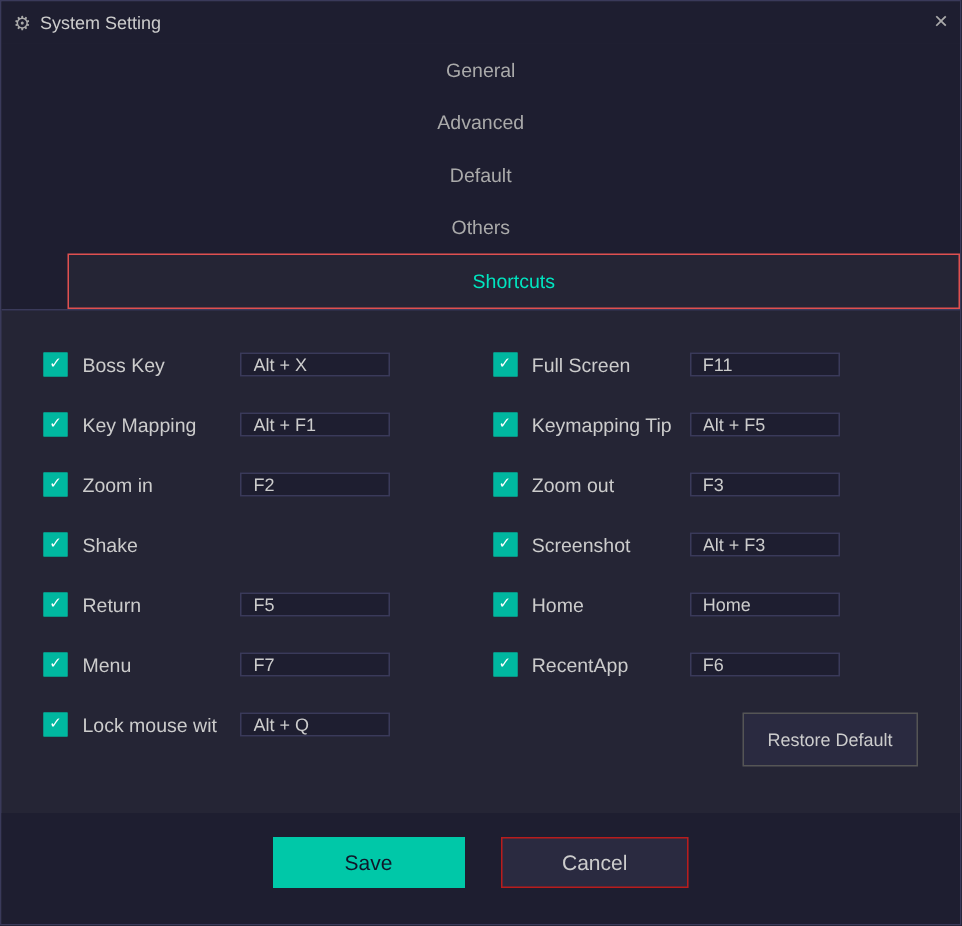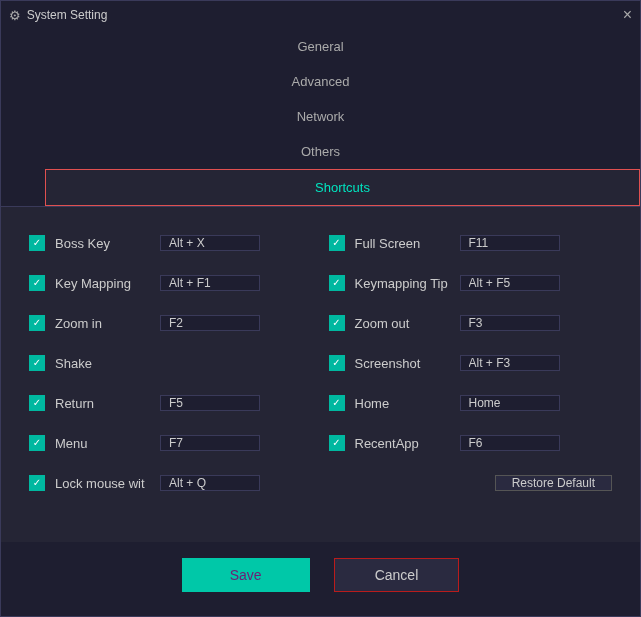--- a/index.html
+++ b/index.html
@@ -120,36 +120,36 @@
     }
     .restore-row {
       display: flex;
       justify-content: flex-end;
       padding: 12px 8px;
     }
     .restore-btn {
       background: #2a2a40;
       border: 1px solid #555;
       color: #ccc;
-      padding: 0 16px;
+      padding: 10px 16px;
       cursor: pointer;
       font-size: 12px;
     }
     .footer {
       display: flex;
       justify-content: center;
       gap: 24px;
       padding: 16px 0 24px 0;
       background: #1e1e30;
       flex-shrink: 0;
     }
     .btn-save {
       background: #00c8a8;
       border: none;
-      color: #701a75;
+      color: #0f172a;
       padding: 8px 48px;
       cursor: pointer;
       font-size: 14px;
     }
     .btn-cancel {
       background: #2a2a40;
       border: 1px solid #b91c1c;
       color: #ccc;
       padding: 8px 40px;
       cursor: pointer;
@@ -165,21 +165,21 @@
     <div class="title-bar-left">
       <span class="gear-icon">⚙</span>
       <span>System Setting</span>
     </div>
     <button class="close-btn">×</button>
   </div>
 
   <div class="tabs">
     <button class="tab">General</button>
     <button class="tab">Advanced</button>
-    <button class="tab">Network</button>
+    <button class="tab">Default</button>
     <button class="tab">Others</button>
     <button class="tab active">Shortcuts</button>
   </div>
 
   <div class="content">
     <div style="display: grid; grid-template-columns: 1fr 1fr;">
 
       <div>
 
         <div class="shortcut-row">

